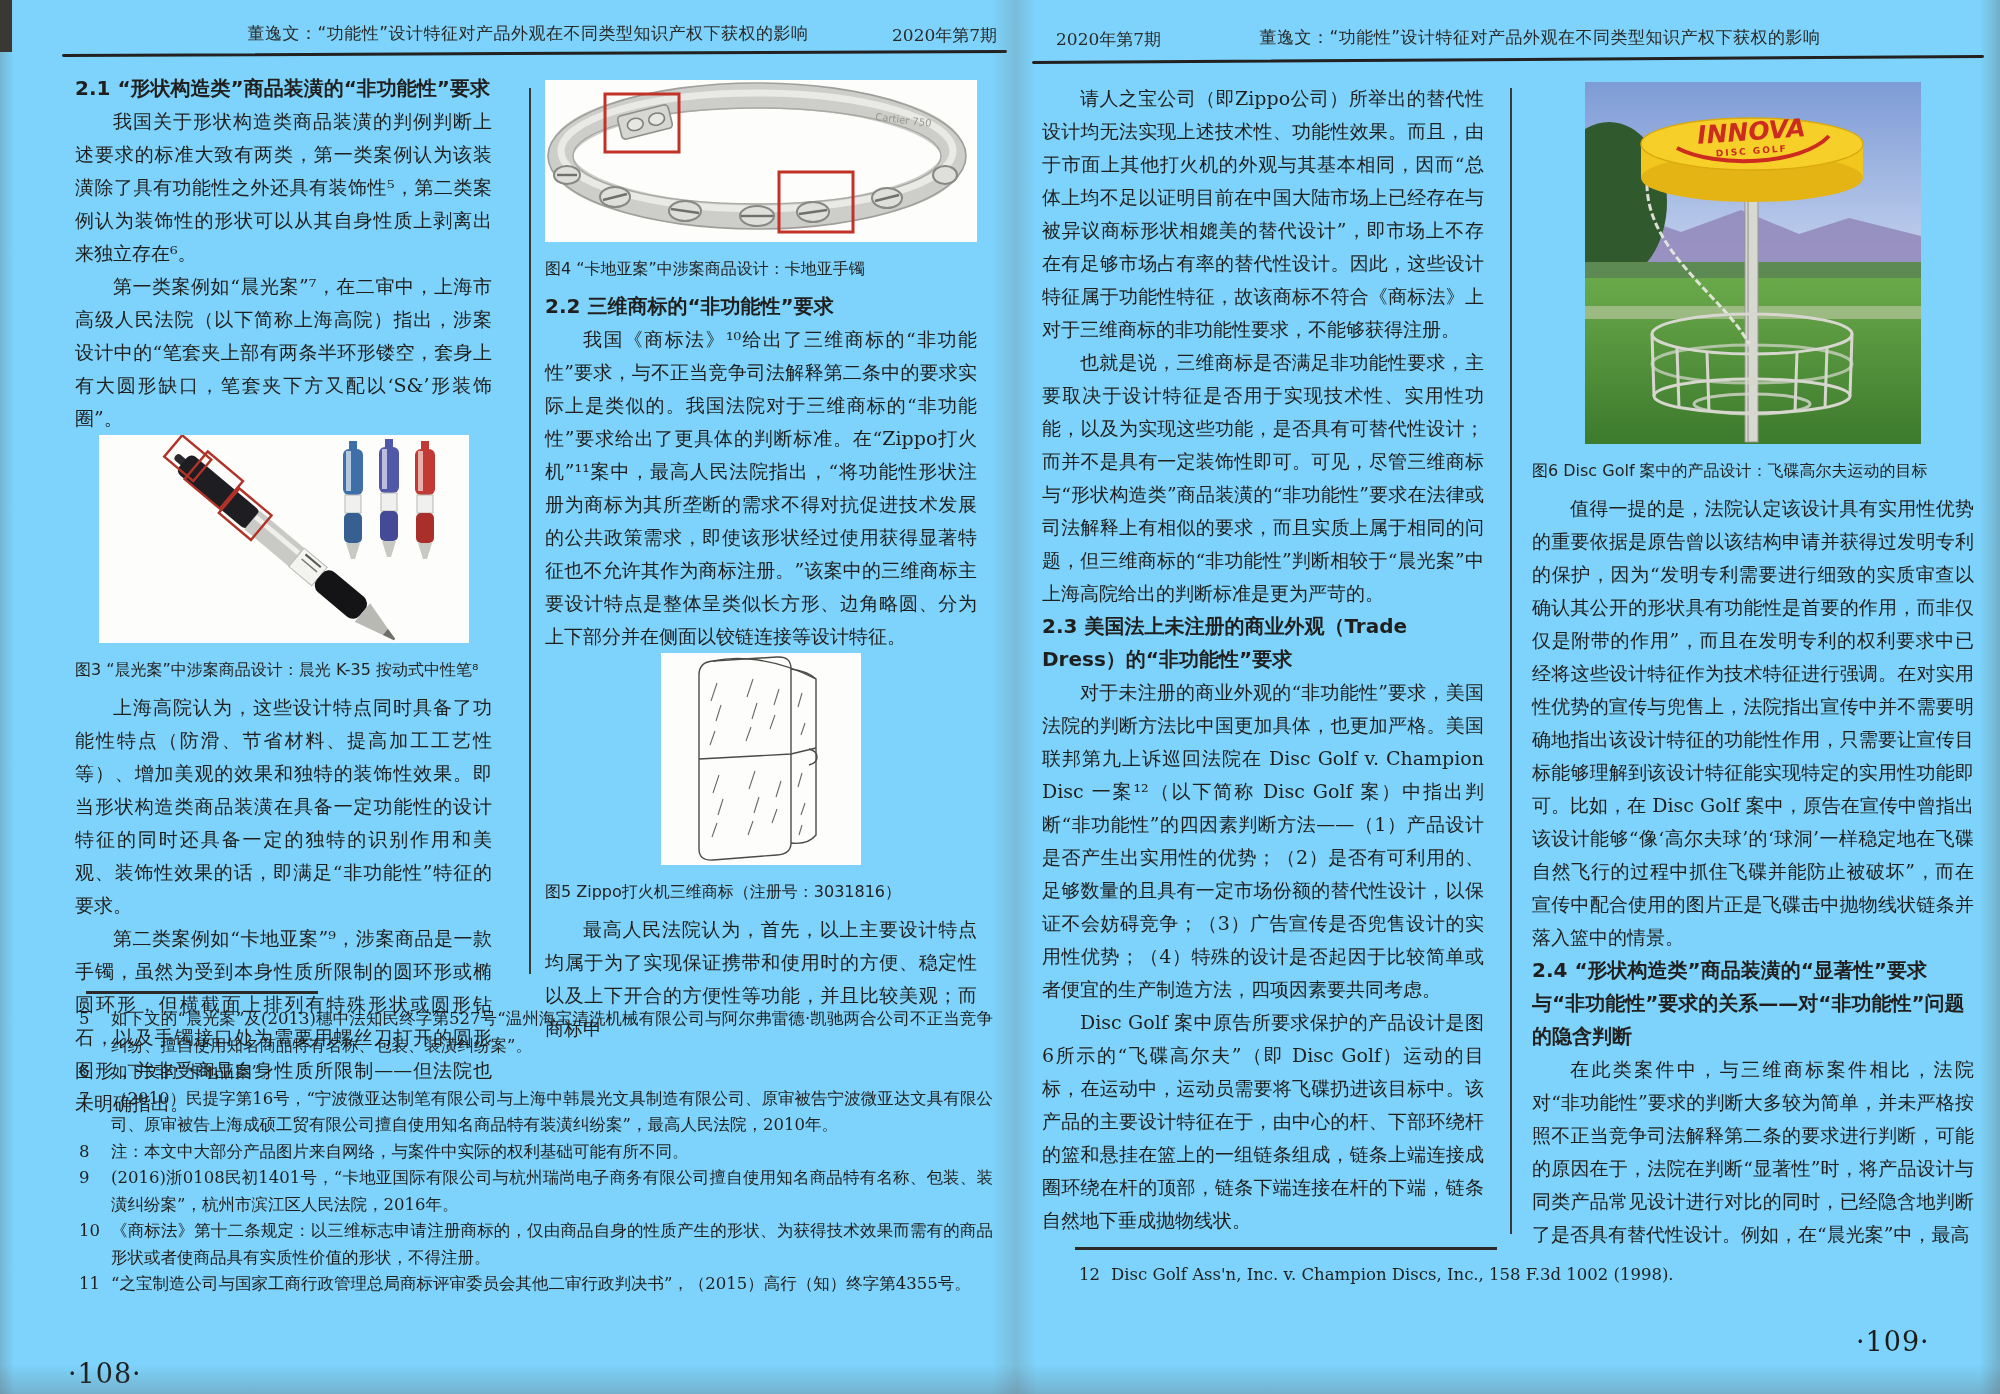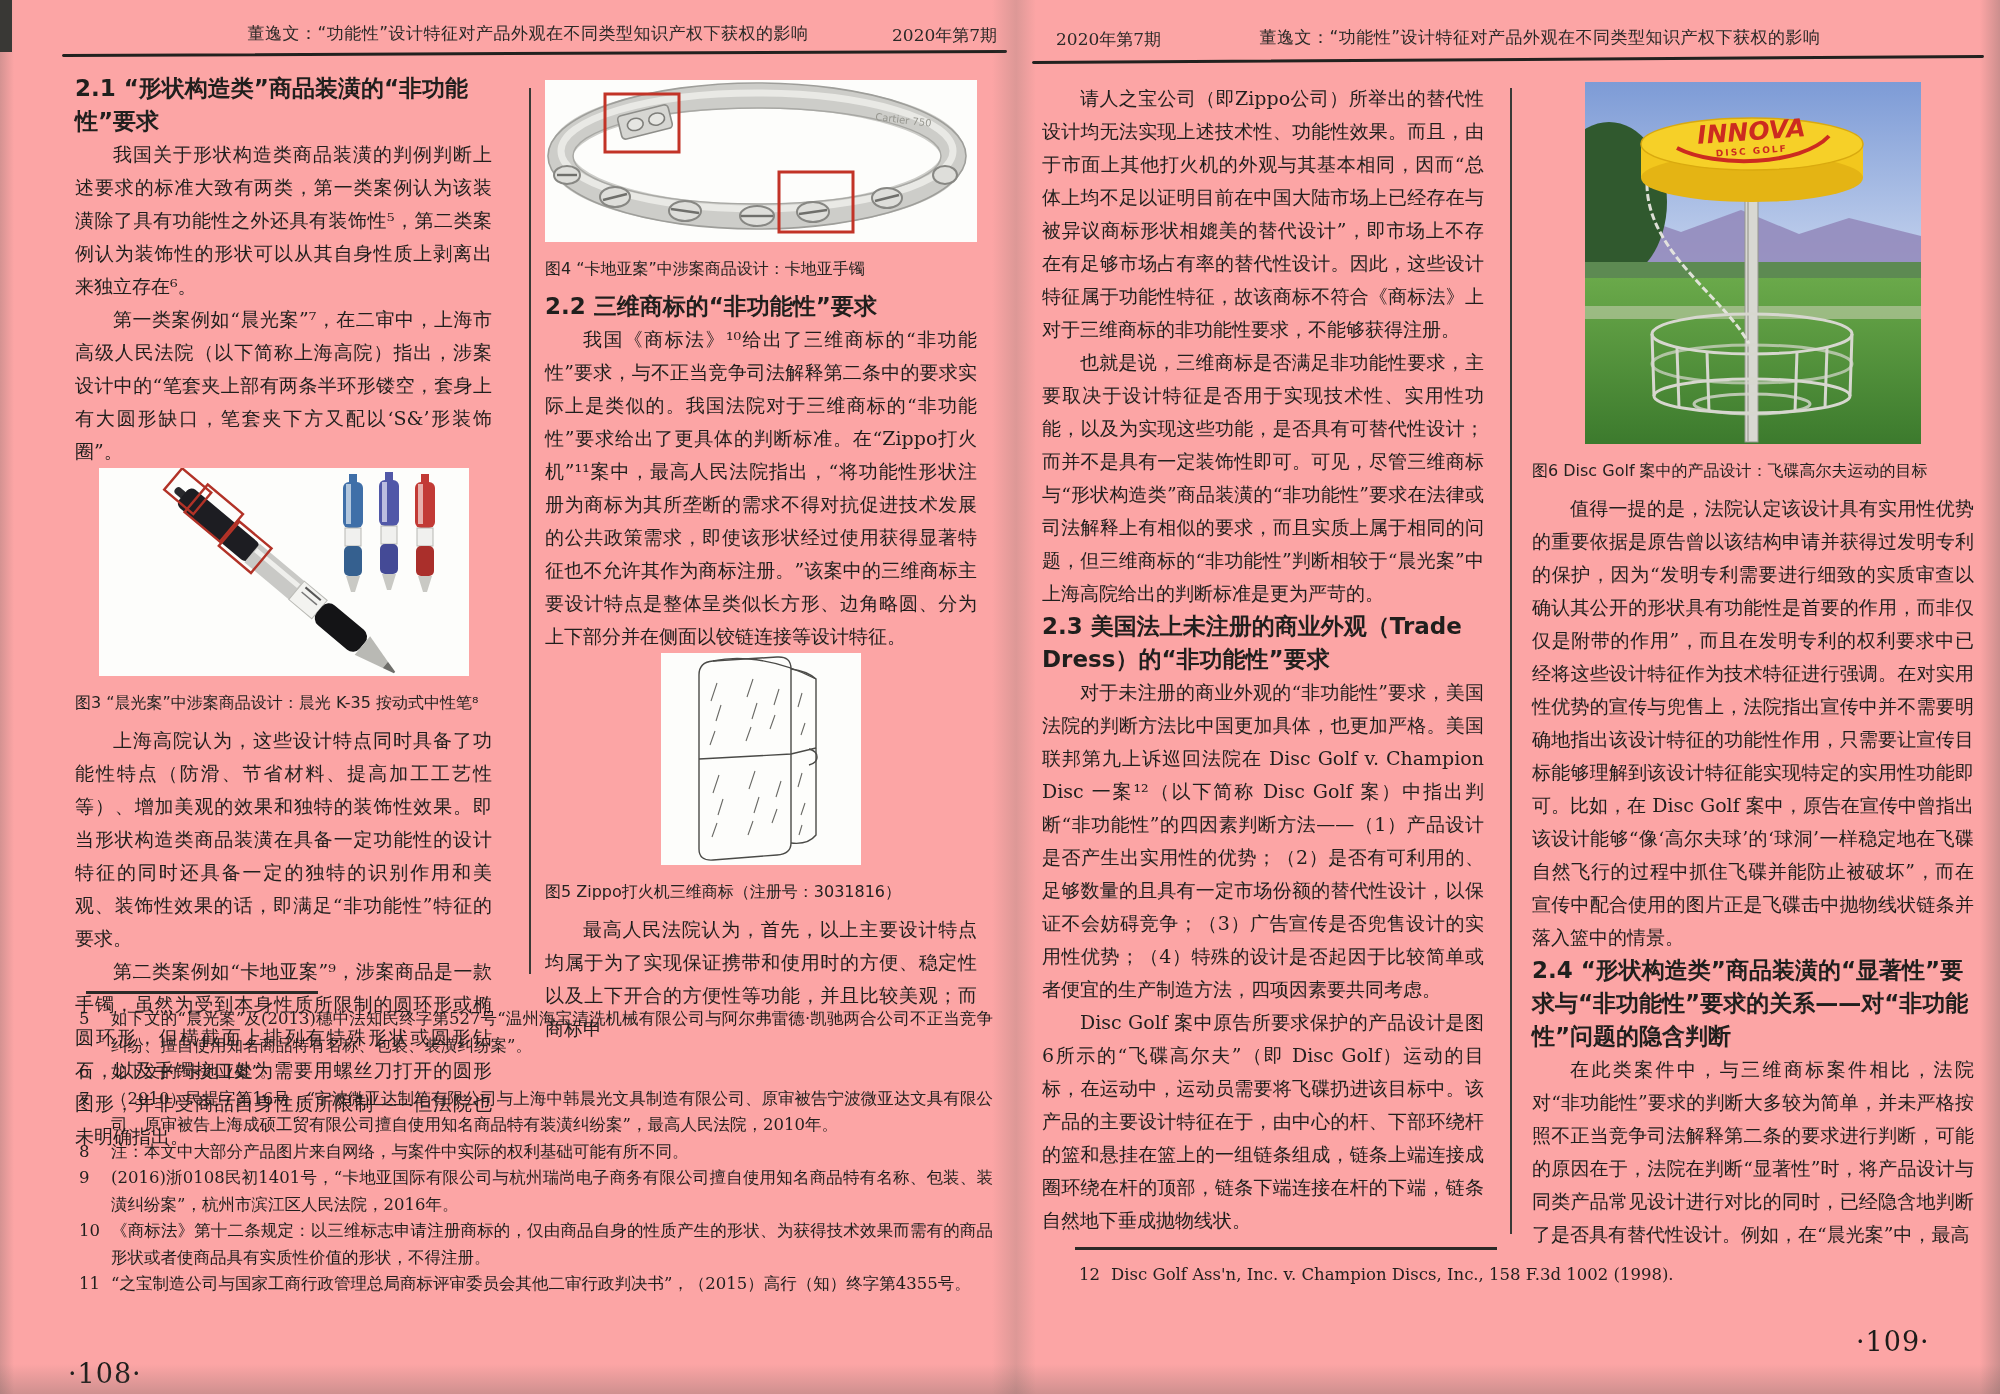--- a/index.html
+++ b/index.html
@@ -1,16 +1,16 @@
 <!DOCTYPE html>
 <html><head>
 <meta charset="utf-8">
 <style>
   html,body{margin:0;padding:0;background:#d9d7d2;}
-  .scan{position:relative;width:2000px;height:1394px;background:#fca5a5;overflow:hidden;
+  .scan{position:relative;width:2000px;height:1394px;background:#7dd3fc;overflow:hidden;
         font-family:"DejaVu Serif","Liberation Serif",serif;color:#201f1d;}
   
   .gutter{position:absolute;left:992px;top:0;width:44px;height:100%;
           background:linear-gradient(90deg,rgba(0,0,0,0),rgba(110,106,98,.16) 40%,rgba(110,106,98,.22) 55%,rgba(0,0,0,0));}
   .edge-bottom{position:absolute;left:0;bottom:0;width:100%;height:30px;
           background:linear-gradient(180deg,rgba(0,0,0,0),rgba(92,90,86,.28));}
   .edge-right{position:absolute;right:0;top:0;width:20px;height:100%;
           background:linear-gradient(270deg,rgba(92,90,86,.30),rgba(0,0,0,0));}
   .edge-left-dark{position:absolute;left:0;top:0;width:12px;height:52px;background:#393835;}
   .edge-left{position:absolute;left:0;top:0;width:14px;height:100%;
@@ -19,21 +19,21 @@
   
   .rh-title{position:absolute;font-family:"DejaVu Sans","Liberation Sans",sans-serif;
             font-size:17px;color:#2a2927;letter-spacing:.5px;white-space:nowrap;}
   .rh-issue{position:absolute;font-size:17px;color:#2a2927;white-space:nowrap;}
   .hrule{position:absolute;height:3px;background:#22211f;border-radius:2px;}
 
   
   .col{position:absolute;font-size:19px;line-height:33px;text-align:justify;}
   .col p{margin:0;text-indent:2em;}
   .sec{font-family:"DejaVu Sans","Liberation Sans",sans-serif;font-weight:bold;
-       font-size:23px;line-height:33px;margin:0;text-align:left;}
+       font-size:20px;line-height:33px;margin:0;text-align:left;}
   .vrule{position:absolute;width:2px;background:#3a3936;}
 
   figure{margin:0;padding:0;}
   .figwrap{text-align:center;}
   figcaption{font-family:"DejaVu Sans","Liberation Sans",sans-serif;font-size:16px;
              line-height:22px;text-align:left;color:#242321;margin:6px 0 10px;text-indent:0;}
 
   
   .fnrule{position:absolute;height:2.5px;background:#2b2a28;}
   ol.fn{position:absolute;list-style:none;margin:0;padding:0;font-size:16.5px;line-height:26.5px;}

